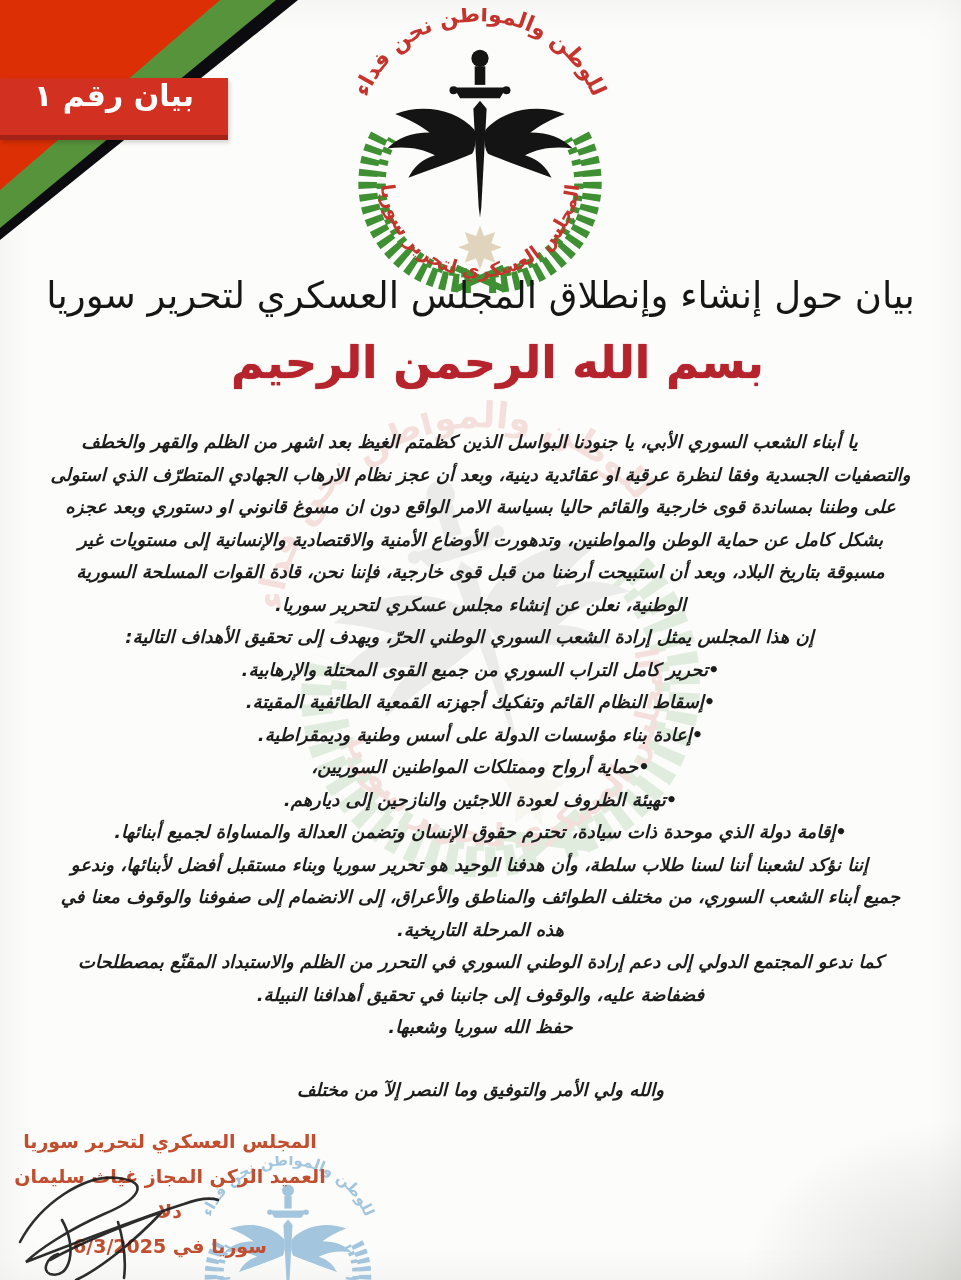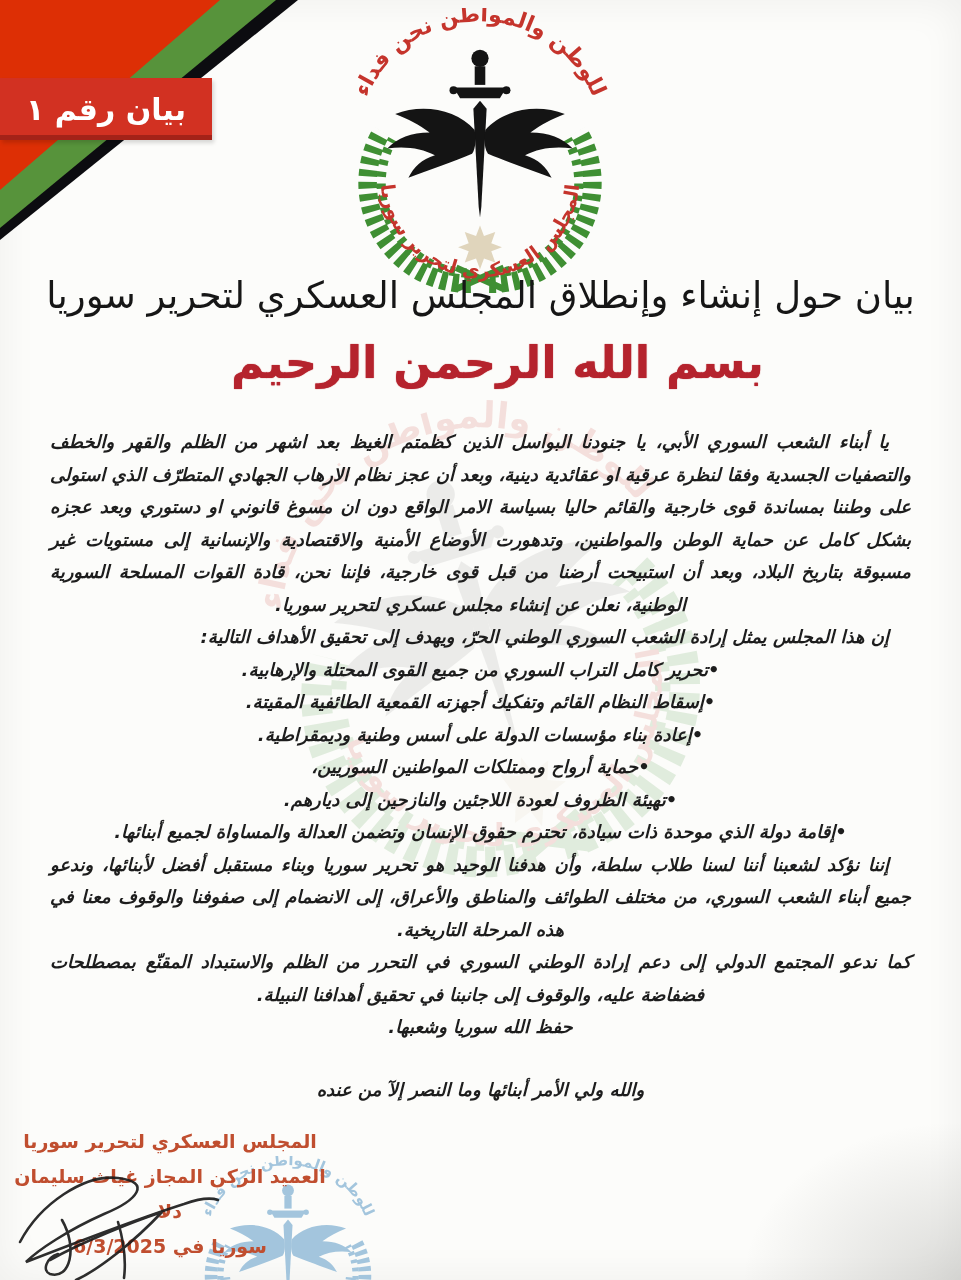--- a/index.html
+++ b/index.html
@@ -12,22 +12,22 @@
   
   .corner{position:absolute;top:0;left:0;z-index:1;}
   .corner-black{width:298px;height:240px;background:var(--corner_black);
     clip-path:polygon(0 0,100% 0,0 100%);}
   .corner-green{width:276px;height:228px;background:var(--corner_green);
     clip-path:polygon(0 0,100% 0,0 100%);}
   .corner-red{width:220px;height:190px;background:var(--corner_red);
     clip-path:polygon(0 0,100% 0,0 100%);}
   
   .banner{
-    position:absolute;top:78px;left:0;width:212px;height:62px;z-index:2;
-    background:var(--banner_red);color:#fff;display:flex;align-items:center;justify-content:center;
+    position:absolute;top:78px;left:0;width:228px;height:62px;z-index:2;
+    background:var(--banner_red);color:#fff;display:flex;justify-content:center;
     font-size:30px;font-weight:bold;
     box-shadow:inset 0 -5px 0 rgba(80,10,5,.35), 2px 3px 4px rgba(0,0,0,.15);
   }
   .emblem-main{position:absolute;left:334px;top:8px;width:292px;height:285px;z-index:2;}
   .title{
     position:absolute;top:274px;left:0;width:100%;margin:0;text-align:center;z-index:2;
     font-size:37px;font-weight:normal;color:var(--title_ink);letter-spacing:-1px;
   }
   .basmala{
     position:absolute;top:336px;left:17px;width:100%;text-align:center;z-index:2;
@@ -35,21 +35,21 @@
     text-shadow:0 0 1px var(--basmala_red);
   }
   .watermark-center{
     position:absolute;left:245px;top:405px;width:480px;height:469px;z-index:1;
     opacity:.14;transform:rotate(-17deg);
   }
   .body-text{
     position:absolute;top:426px;right:50px;width:861px;z-index:2;
     font-size:18px;line-height:32.5px;font-weight:bold;color:var(--body_ink);font-style:italic;
   }
-  .body-text p{margin:0;}
+  .body-text p{margin:0;text-align:center;}
   .just{text-align:justify;text-align-last:center;}
   .indent{text-indent:22px;}
   .rightline{text-align:right;text-indent:22px;}
   .bullets div{text-align:center;}
   .bullets div::before{content:"\2022 ";}
   .center{text-align:center;}
   .closing{margin-top:30px !important;}
   .signature-block{
     position:absolute;top:1124px;left:12px;width:316px;z-index:3;
     text-align:center;color:var(--signature_red);font-weight:bold;
@@ -151,21 +151,21 @@
         <div>تحرير كامل التراب السوري من جميع القوى المحتلة والإرهابية.</div>
         <div>إسقاط النظام القائم وتفكيك أجهزته القمعية الطائفية المقيتة.</div>
         <div>إعادة بناء مؤسسات الدولة على أسس وطنية وديمقراطية.</div>
         <div>حماية أرواح وممتلكات المواطنين السوريين،</div>
         <div>تهيئة الظروف لعودة اللاجئين والنازحين إلى ديارهم.</div>
         <div>إقامة دولة الذي موحدة ذات سيادة، تحترم حقوق الإنسان وتضمن العدالة والمساواة لجميع أبنائها.</div>
       </div>
     <p class="just indent">إننا نؤكد لشعبنا أننا لسنا طلاب سلطة، وأن هدفنا الوحيد هو تحرير سوريا وبناء مستقبل أفضل لأبنائها، وندعو جميع أبناء الشعب السوري، من مختلف الطوائف والمناطق والأعراق، إلى الانضمام إلى صفوفنا والوقوف معنا في هذه المرحلة التاريخية.</p>
     <p class="just">كما ندعو المجتمع الدولي إلى دعم إرادة الوطني السوري في التحرر من الظلم والاستبداد المقنّع بمصطلحات فضفاضة عليه، والوقوف إلى جانبنا في تحقيق أهدافنا النبيلة.</p>
     <p class="center">حفظ الله سوريا وشعبها.</p>
-    <p class="center closing">والله ولي الأمر أبنائها وما النصر إلآ من عنده</p>
+    <p class="center closing">والله ولي الأمر والتوفيق وما النصر إلآ من مختلف</p>
   </div>
 
   <div class="signature-block">
     <div>المجلس العسكري لتحرير سوريا</div>
     <div>العميد الركن المجاز غياث سليمان دلا</div>
     <div>سوريا في 6/3/2025</div>
   </div>
 
   <div class="watermark-blue" id="wm-blue">
   <svg viewBox="0 0 220 215" width="100%" height="100%" xmlns="http://www.w3.org/2000/svg">

